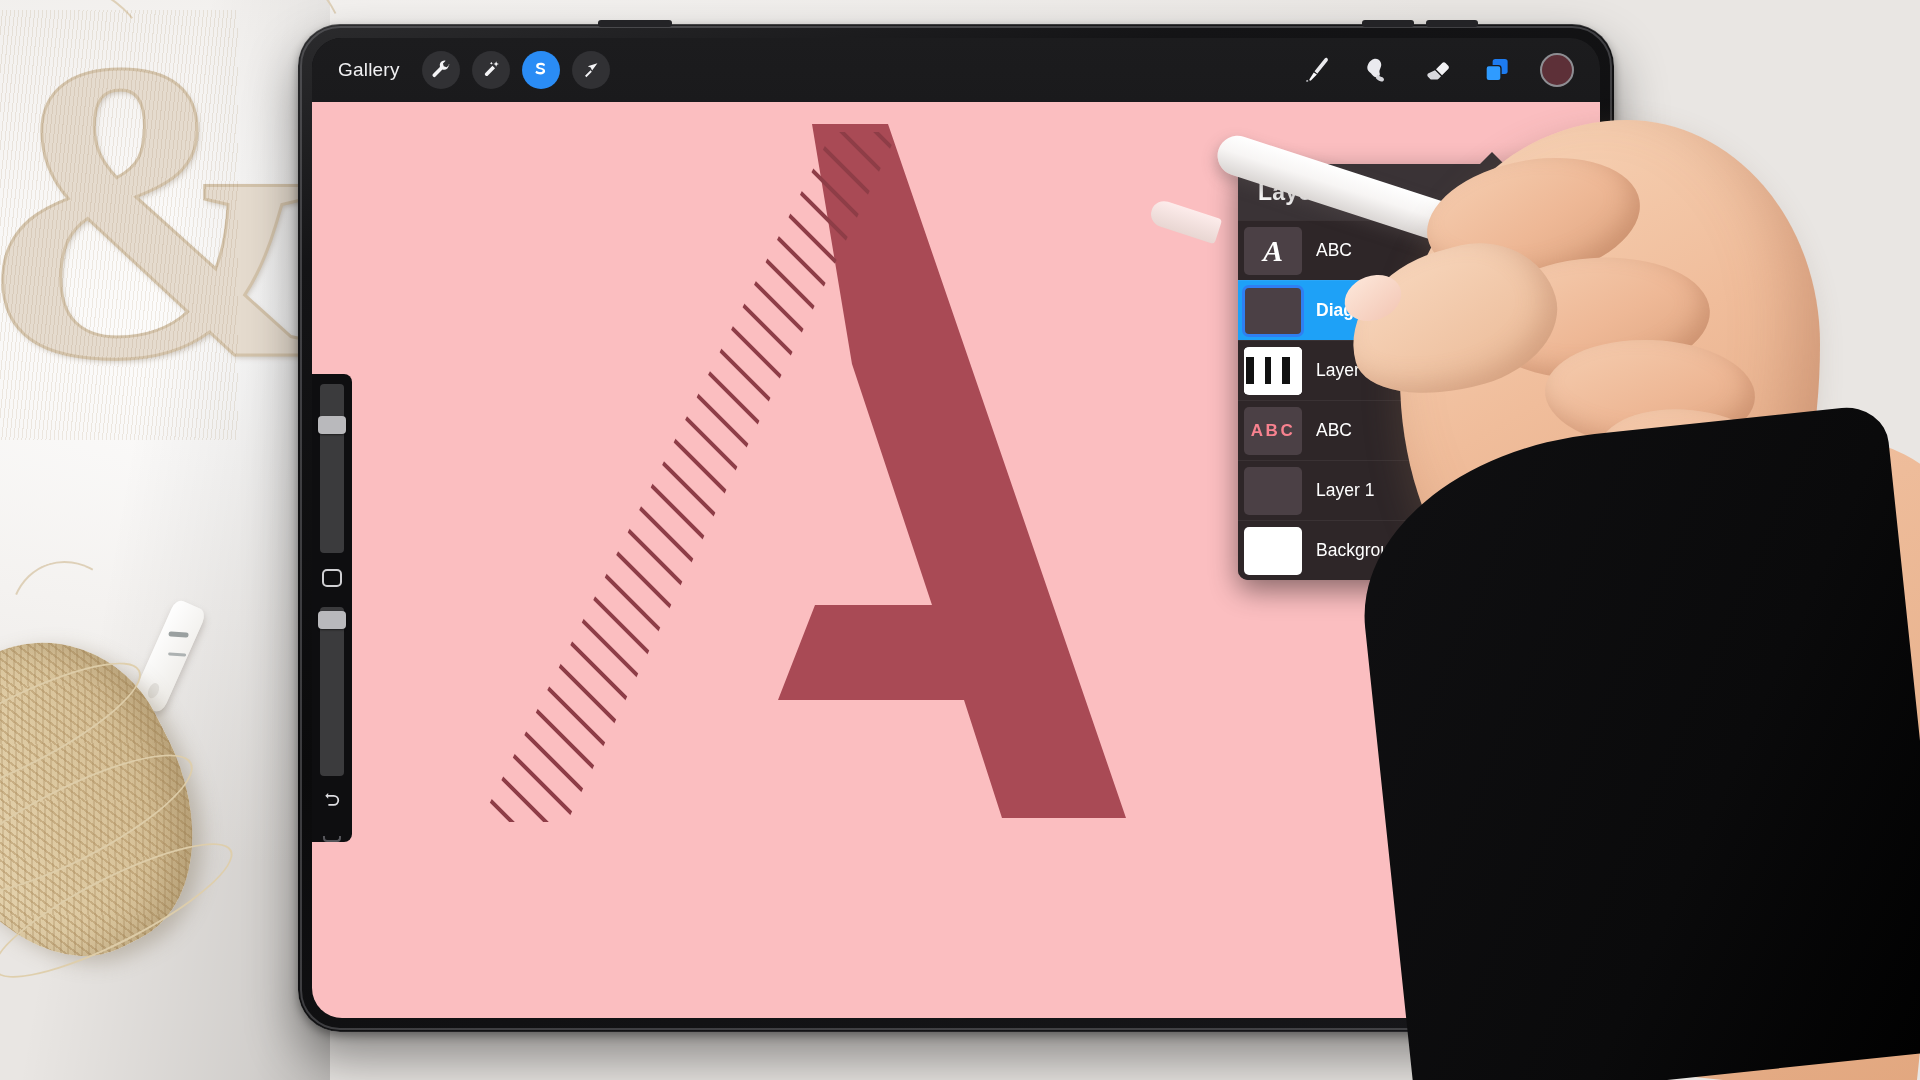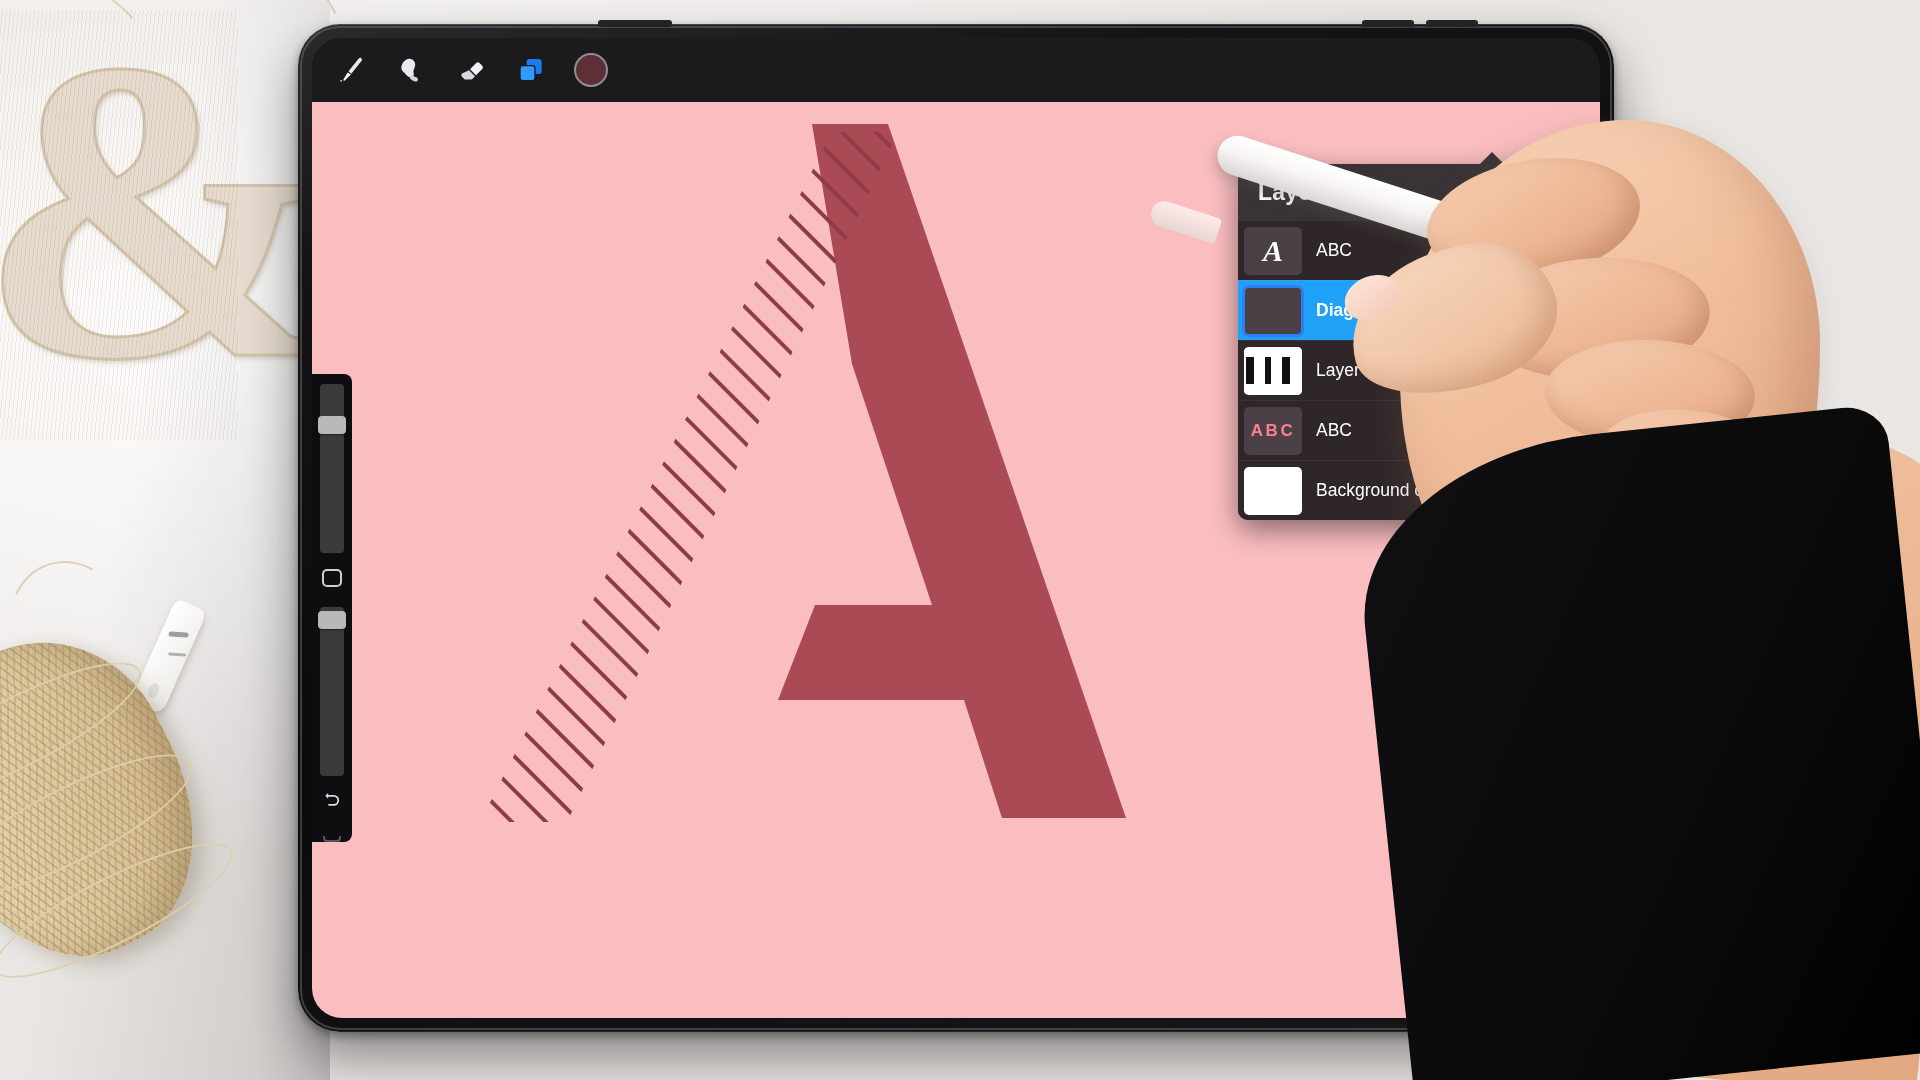--- a/index.html
+++ b/index.html
@@ -284,20 +284,49 @@
   <div id="tablet-edge"></div>
   <div id="btn-power"></div>
   <div id="btn-volume-a"></div>
   <div id="btn-volume-b"></div>
   <div id="camera"></div>
 
   <div id="screen">
 
     <div id="topbar">
 
+      <div id="topbar-left">
+        <div id="gallery-btn">Gallery</div>
+
+        <div class="tool-circle">
+          <svg width="22" height="22" viewBox="0 0 24 24">
+            <path d="M20.5 5.2a5.3 5.3 0 0 1-6.9 6.3L6.3 18.8a2 2 0 1 1-2.8-2.8l7.3-7.3A5.3 5.3 0 0 1 17.1 1.8l-3 3 .9 3.2 3.2.9 3-3c.2.4.3.9.3 1.3z" fill="#f4f4f6"></path>
+          </svg>
+        </div>
+
+        <div class="tool-circle">
+          <svg width="22" height="22" viewBox="0 0 24 24">
+            <path d="M13.6 7.4 6.1 14.9a2 2 0 1 0 2.8 2.8l7.5-7.5z" fill="#f4f4f6"></path>
+            <path d="M17.6 2.4l.9 2.1 2.1.9-2.1.9-.9 2.1-.9-2.1-2.1-.9 2.1-.9z" fill="#f4f4f6"></path>
+            <path d="M12.4 3.0l.5 1.2 1.2.5-1.2.5-.5 1.2-.5-1.2-1.2-.5 1.2-.5z" fill="#f4f4f6"></path>
+          </svg>
+        </div>
+
+        <div class="tool-circle active">
+          <svg width="22" height="22" viewBox="0 0 24 24">
+            <path d="M16.3 5.6c-1.3-1-3-1.5-4.8-1.5-2.9 0-4.8 1.4-4.8 3.4 0 1.9 1.5 2.9 4.3 3.6 2.2.5 2.9.9 2.9 1.7 0 .9-1 1.5-2.6 1.5-1.6 0-3.1-.6-4.3-1.6l-1.2 2.3c1.4 1.2 3.4 1.9 5.5 1.9 3.1 0 5.2-1.5 5.2-3.7 0-2-1.4-3-4.4-3.7-2.1-.5-2.8-.9-2.8-1.6 0-.8.9-1.3 2.4-1.3 1.4 0 2.8.5 3.9 1.3z" fill="#ffffff"></path>
+          </svg>
+        </div>
+
+        <div class="tool-circle">
+          <svg width="22" height="22" viewBox="0 0 24 24">
+            <path d="M19 4.5 8.4 7.8l3.3 1.5 1.5 3.3zM11.5 12.4 5.5 18.4l1.4 1.4 6-6z" fill="#f4f4f6"></path>
+          </svg>
+        </div>
+      </div>
 
       <div id="topbar-right">
         <div class="topicon">
           <svg width="30" height="30" viewBox="0 0 24 24">
             <path d="M20.2 2.6c-.6-.5-1.5-.4-2 .2L10 13l2.2 1.9 8.2-10.2c.5-.6.4-1.5-.2-2.1z" fill="#e9e9ec"></path>
             <path d="M9.4 13.9 6 19.4c-.3.5 0 1.1.6 1.1.3 0 .5-.1.7-.3l4.6-4.6z" fill="#fbfbfd"></path>
             <path d="M5.2 20.8c-.4.6-1.2.9-1.6.5-.4-.4-.1-1.1.4-1.6z" fill="#cfcfd4"></path>
           </svg>
         </div>
 
@@ -434,20 +463,26 @@
             </div>
             <div class="layer-row">
               <div class="layer-thumb">
                 <span class="thumb-abc">ABC</span>
               </div>
               <div class="layer-name">ABC</div>
               <div class="layer-blend">N</div>
               <div class="layer-check on">✓</div>
             </div>
             <div class="layer-row">
+              <div class="layer-thumb"></div>
+              <div class="layer-name">Layer 1</div>
+              <div class="layer-blend">N</div>
+              <div class="layer-check on">✓</div>
+            </div>
+            <div class="layer-row">
               <div class="layer-thumb white"></div>
               <div class="layer-name">Background color</div>
               <div class="layer-blend empty">N</div>
               <div class="layer-check on">✓</div>
             </div>
           </div>
       </div>
     </div>
   </div>
 </div>

